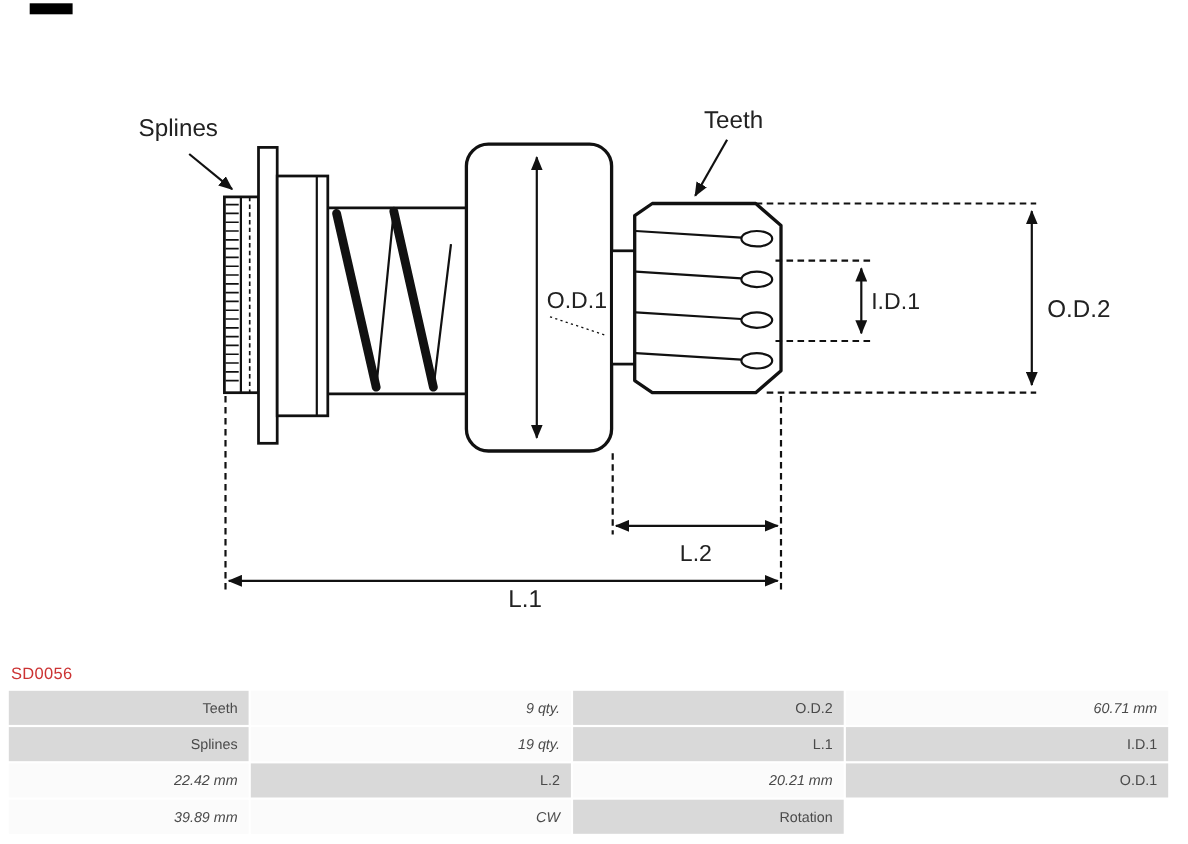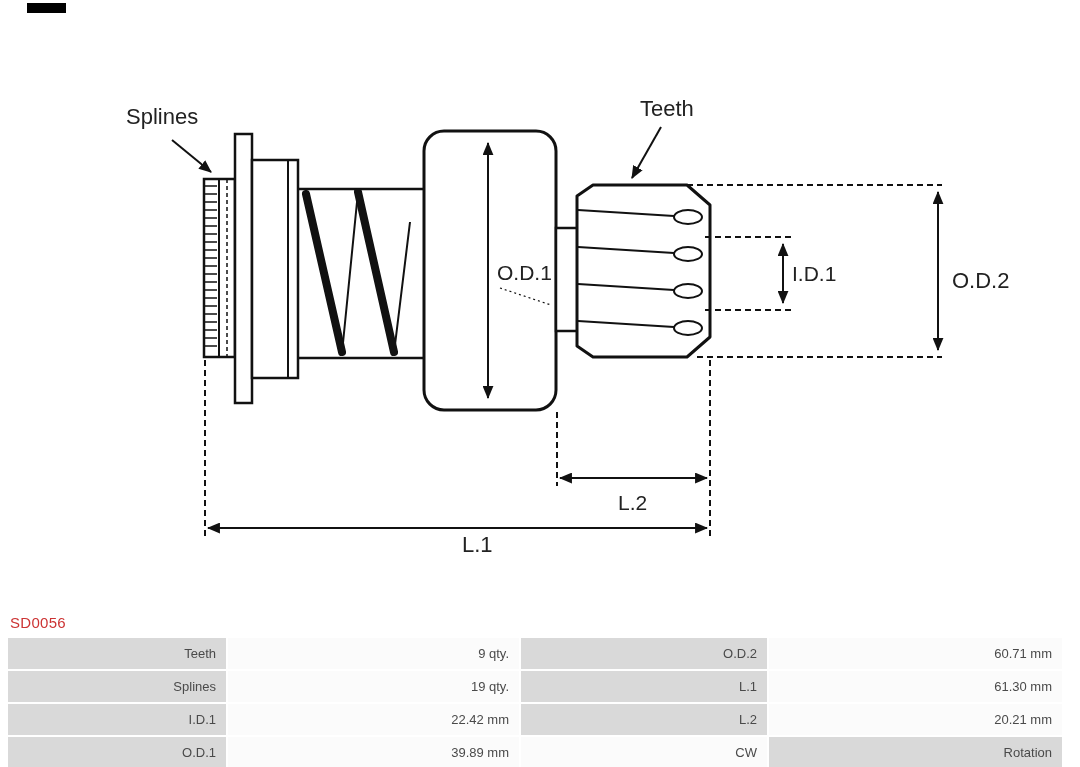--- a/index.html
+++ b/index.html
@@ -7,30 +7,30 @@
               font-family:"Liberation Sans", sans-serif; }
   .page { position:relative; width:1080px; height:767px; }
 
   .logo-mark { position:absolute; left:27px; top:3px; width:39px; height:10px; background:#000; }
 
   .drawing { display:block; width:1080px; height:592px; }
   svg .outline { fill:#ffffff; stroke:#111111; }
   svg .thin    { stroke:#111111; fill:none; }
   svg text     { fill:#222222; }
 
-  .part-number { margin:22px 0 7px 10px; font-size:15px; letter-spacing:.3px;
+  .part-number { margin:12px 0 7px 10px; font-size:15px; letter-spacing:.3px;
                  color:var(--accent-red, #cc3333); }
 
   .spec-table { margin:0 18px 0 8px; display:grid;
                 grid-template-columns:218px 291px 246px 1fr;
                 gap:2px; background:#ffffff; }
   .cell { height:31px; line-height:31px; font-size:13px; color:#4a4a4a;
           text-align:right; padding-right:10px; overflow:hidden; white-space:nowrap; }
   .cell.label { background:var(--label-cell-bg, #d9d9d9); }
-  .cell.value { background:var(--value-cell-bg, #fbfbfb); }
+  .cell.value { background:var(--value-cell-bg, #fbfbfb);font-style:italic; }
 </style>
 </head>
 <body>
 
 <div class="page">
 
   <div class="logo-mark"></div>
 
   <svg class="drawing" viewBox="0 0 1080 592" xmlns="http://www.w3.org/2000/svg">
     <defs>
@@ -116,21 +116,20 @@
 
   <div class="spec-table">
     <div class="cell label">Teeth</div>
     <div class="cell value">9 qty.</div>
     <div class="cell label">O.D.2</div>
     <div class="cell value">60.71 mm</div>
 
     <div class="cell label">Splines</div>
     <div class="cell value">19 qty.</div>
     <div class="cell label">L.1</div>
-    <div class="cell value">61.30 mm</div>
 
     <div class="cell label">I.D.1</div>
     <div class="cell value">22.42 mm</div>
     <div class="cell label">L.2</div>
     <div class="cell value">20.21 mm</div>
 
     <div class="cell label">O.D.1</div>
     <div class="cell value">39.89 mm</div>
     <div class="cell value">CW</div>
     <div class="cell label">Rotation</div>

